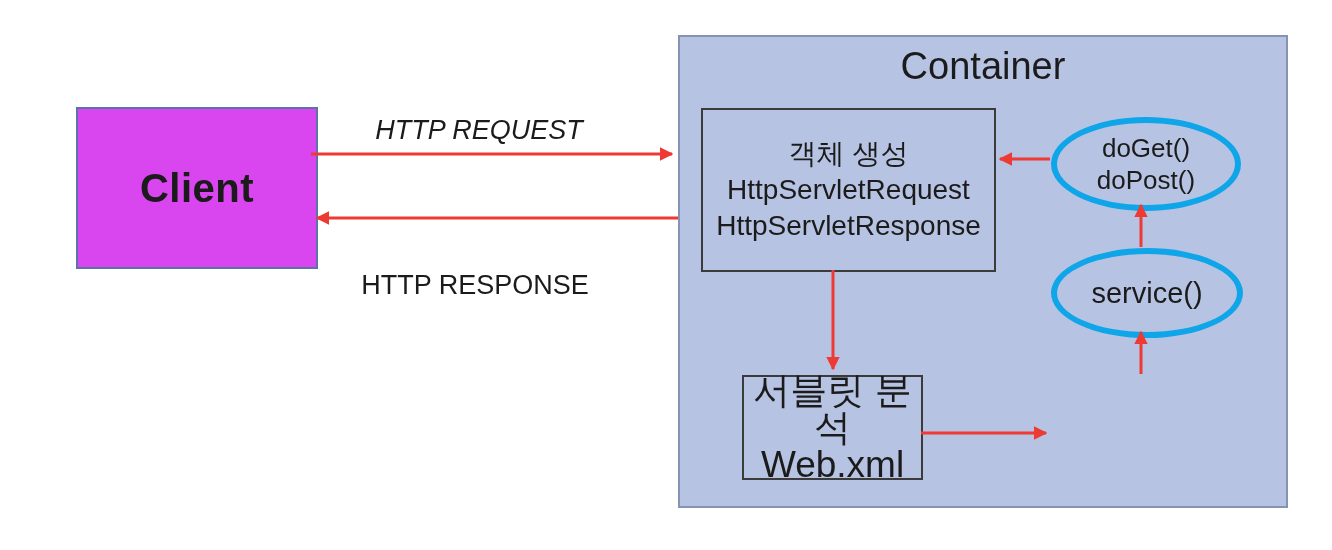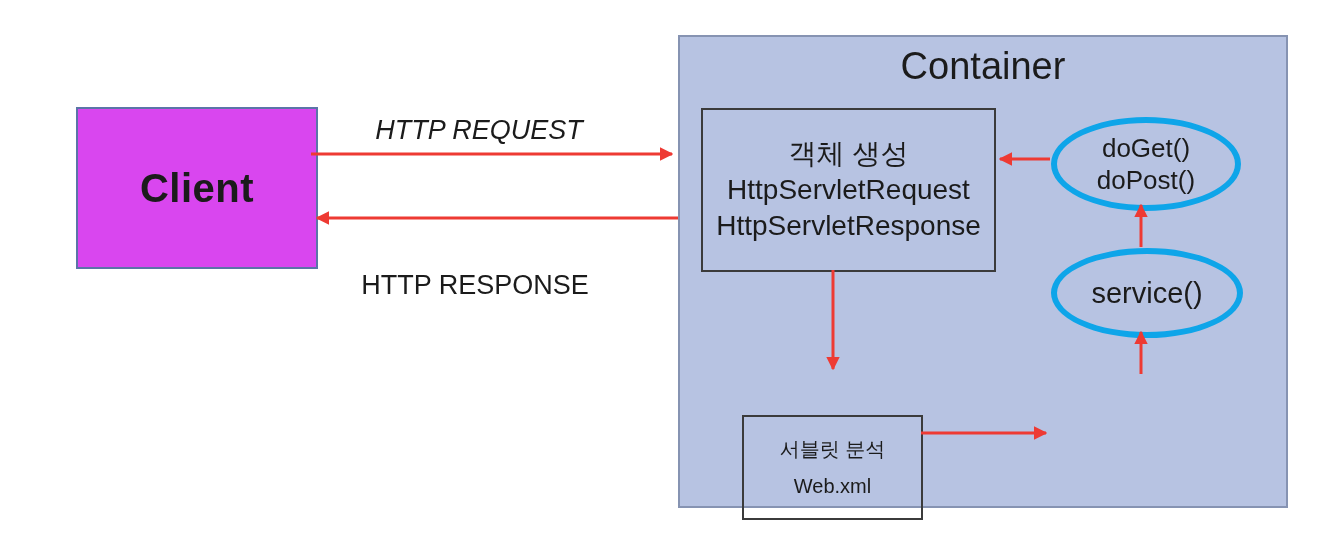--- a/index.html
+++ b/index.html
@@ -48,21 +48,21 @@
     text-align: center;
   }
   .obj-box {
     left: 701px; top: 108px;
     width: 291px; height: 160px;
     font-size: 28px; line-height: 36px;
   }
   .web-box {
     left: 742px; top: 375px;
     width: 177px; height: 101px;
-    font-size: 20px; line-height: 37px; margin-top: 40px;
+    font-size: 37px; line-height: 37px;
   }
   .found-box {
     left: 1052px; top: 375px;
     width: 177px; height: 101px;
     font-size: 29px;
   }
   .ellipse {
     position: absolute;
     border: 6px solid #0ea5e9;
     border-radius: 50%;

